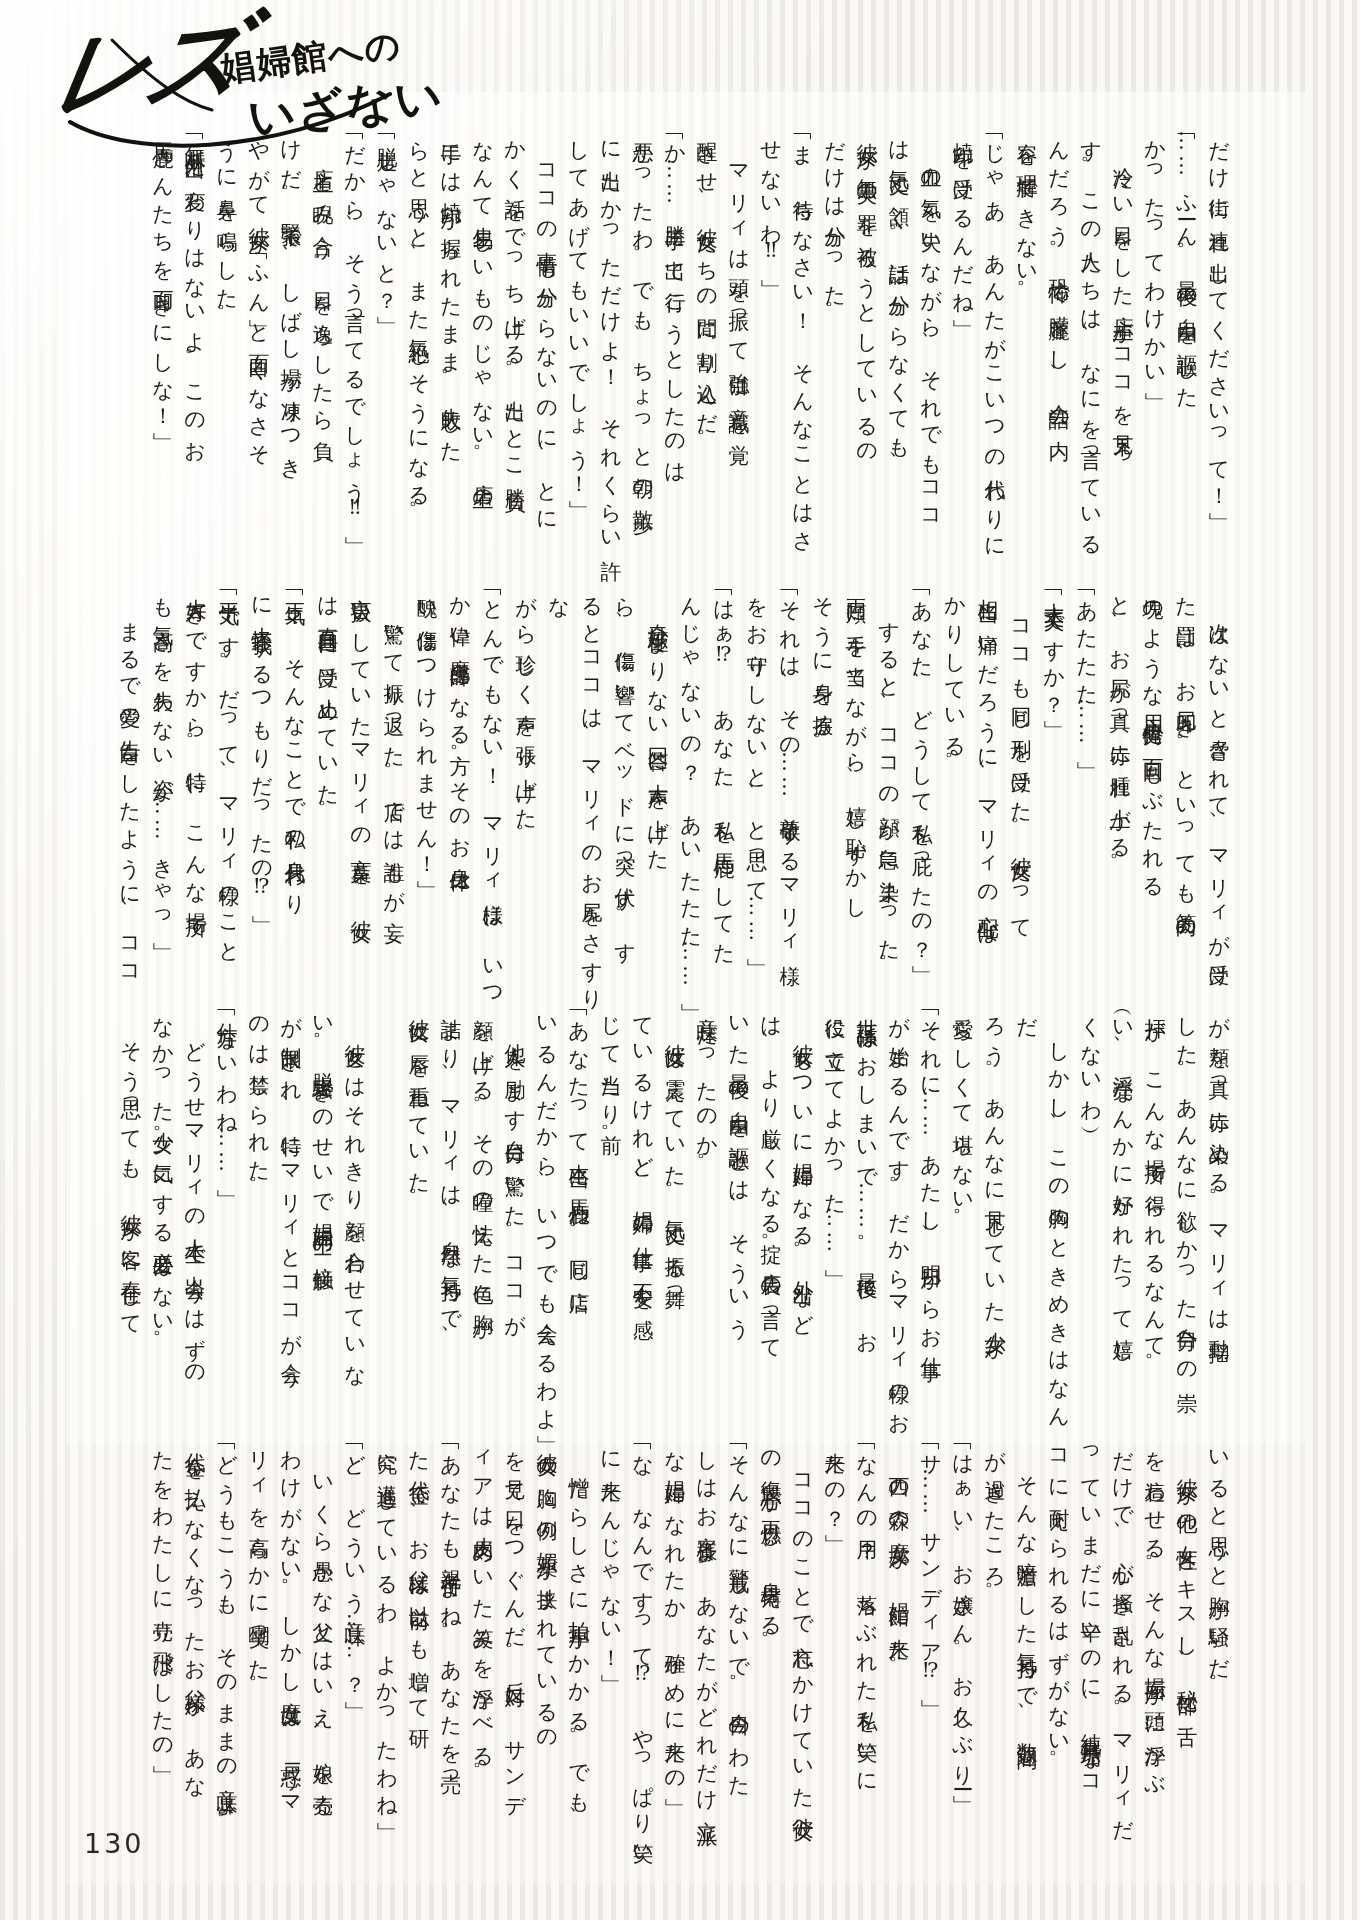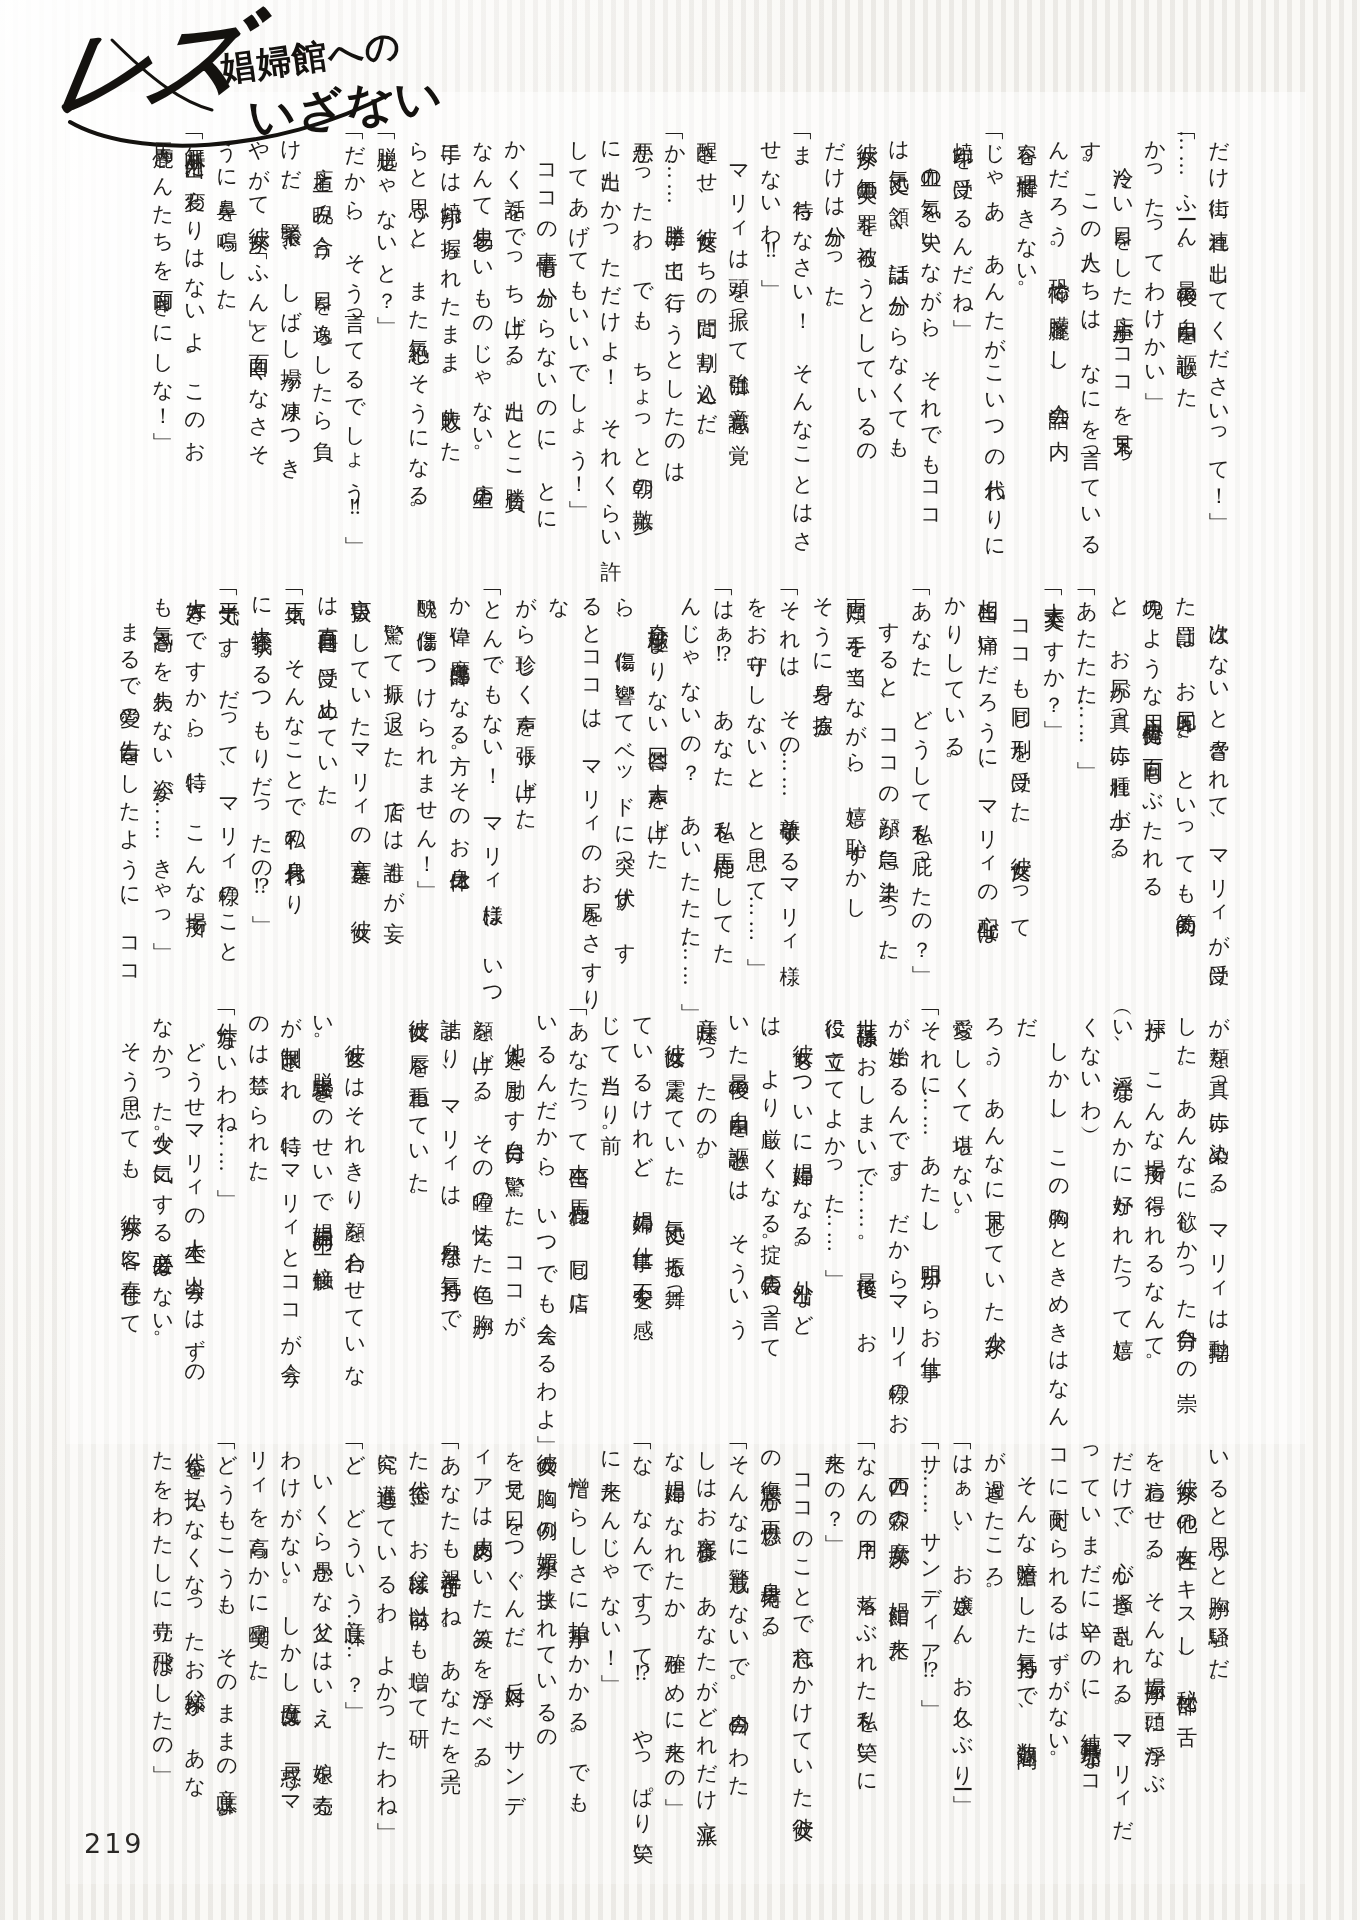--- a/index.html
+++ b/index.html
@@ -225,14 +225,14 @@
       <p class="col">究に邁進しているわ。よかったわね」</p>
       <p class="col">「ど、どういう意味……？」</p>
       <p class="col">　いくら愚かな父とはいえ、娘を売る</p>
       <p class="col">わけがない。しかし魔女は、戸惑うマ</p>
       <p class="col">リィを高らかに嘲笑った。</p>
       <p class="col">「どうもこうも、そのままの意味よ。</p>
       <p class="col">代金を払えなくなったお父様が、あな</p>
       <p class="col">たをわたしに売り飛ばしたの」</p>
     </section>
 
-  <div class="page-number">219</div>
+  <div class="page-number">130</div>
 </div>
 
 </body></html>

